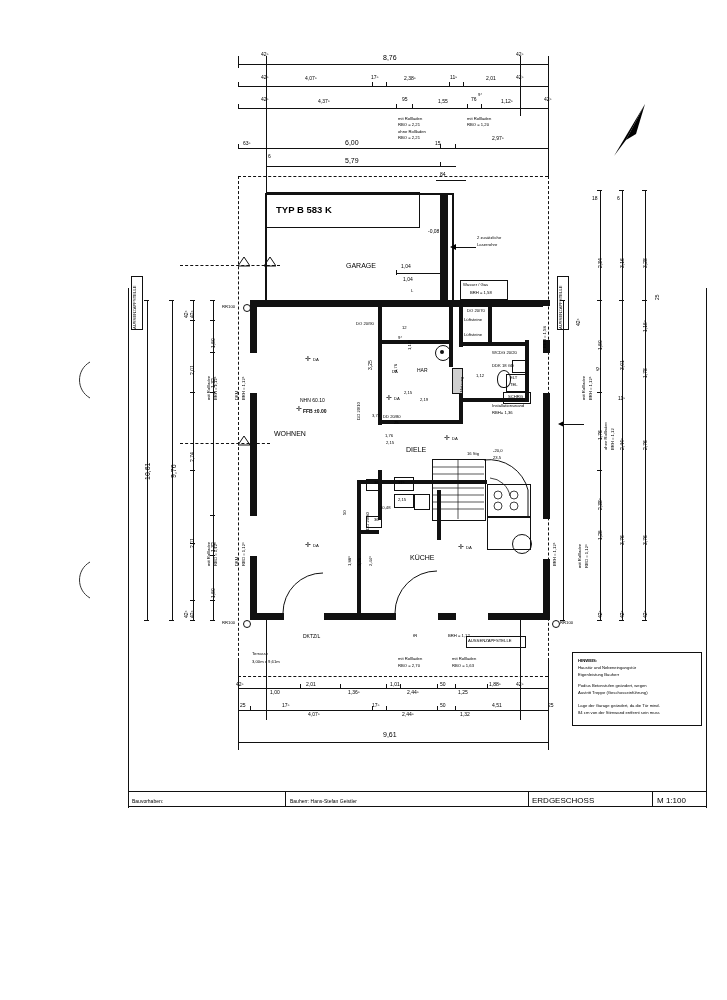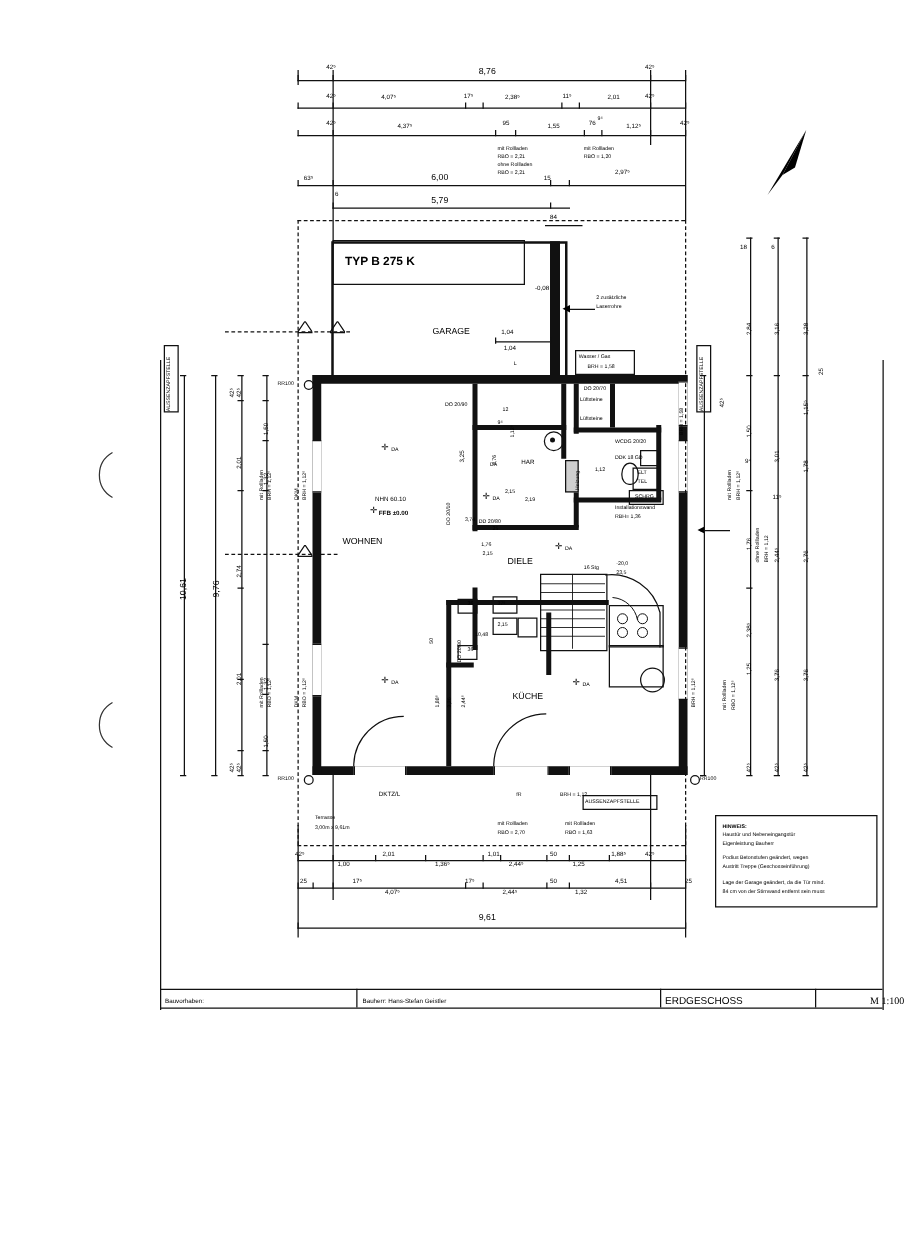--- a/index.html
+++ b/index.html
@@ -58,31 +58,31 @@
   <div class="ln vline" style="left:706px; top:288px; height:520px;"></div>
 
   <div class="ln hline" style="left:128px; top:791px; width:578px;"></div>
   <div class="ln vline" style="left:285px; top:791px; height:15px;"></div>
   <div class="ln vline" style="left:528px; top:791px; height:15px;"></div>
   <div class="ln vline" style="left:652px; top:791px; height:15px;"></div>
 
   <div class="t t5" style="left:132px; top:799px;">Bauvorhaben:</div>
   <div class="t t5" style="left:290px; top:799px;">Bauherr: Hans-Stefan Geistler</div>
   <div class="t t8" style="left:532px; top:797px;">ERDGESCHOSS</div>
-  <div class="t t8" style="left:696px; top:797px;font-family:Liberation Serif, serif;">M 1:100</div>
+  <div class="t t8" style="left:657px; top:797px;">M 1:100</div>
 
   <div class="abs" style="left:590px; top:104px; width:60px; height:60px;">
     <svg width="60" height="60" viewBox="0 0 60 60">
       <polygon points="55,0 24,52 36,36" fill="#000"></polygon>
       <polygon points="55,0 36,36 46,30" fill="#000"></polygon>
     </svg>
   </div>
 
   <div class="box" style="left:266px; top:192px; width:152px; height:34px;"></div>
-  <div class="t t9 bold" style="left:276px; top:205px;">TYP B 275  K</div>
+  <div class="t t9 bold" style="left:276px; top:205px;">TYP B 583  K</div>
 
   <div class="dim" style="left:238px; top:64px; width:310px;"></div>
   <div class="tick" style="left:238px; top:60px;"></div>
   <div class="tick" style="left:266px; top:60px;"></div>
   <div class="tick" style="left:520px; top:60px;"></div>
   <div class="tick" style="left:548px; top:60px;"></div>
   <div class="t t5" style="left:261px; top:52px;">42⁵</div>
   <div class="t t7" style="left:383px; top:54px;">8,76</div>
   <div class="t t5" style="left:516px; top:52px;">42⁵</div>
 

